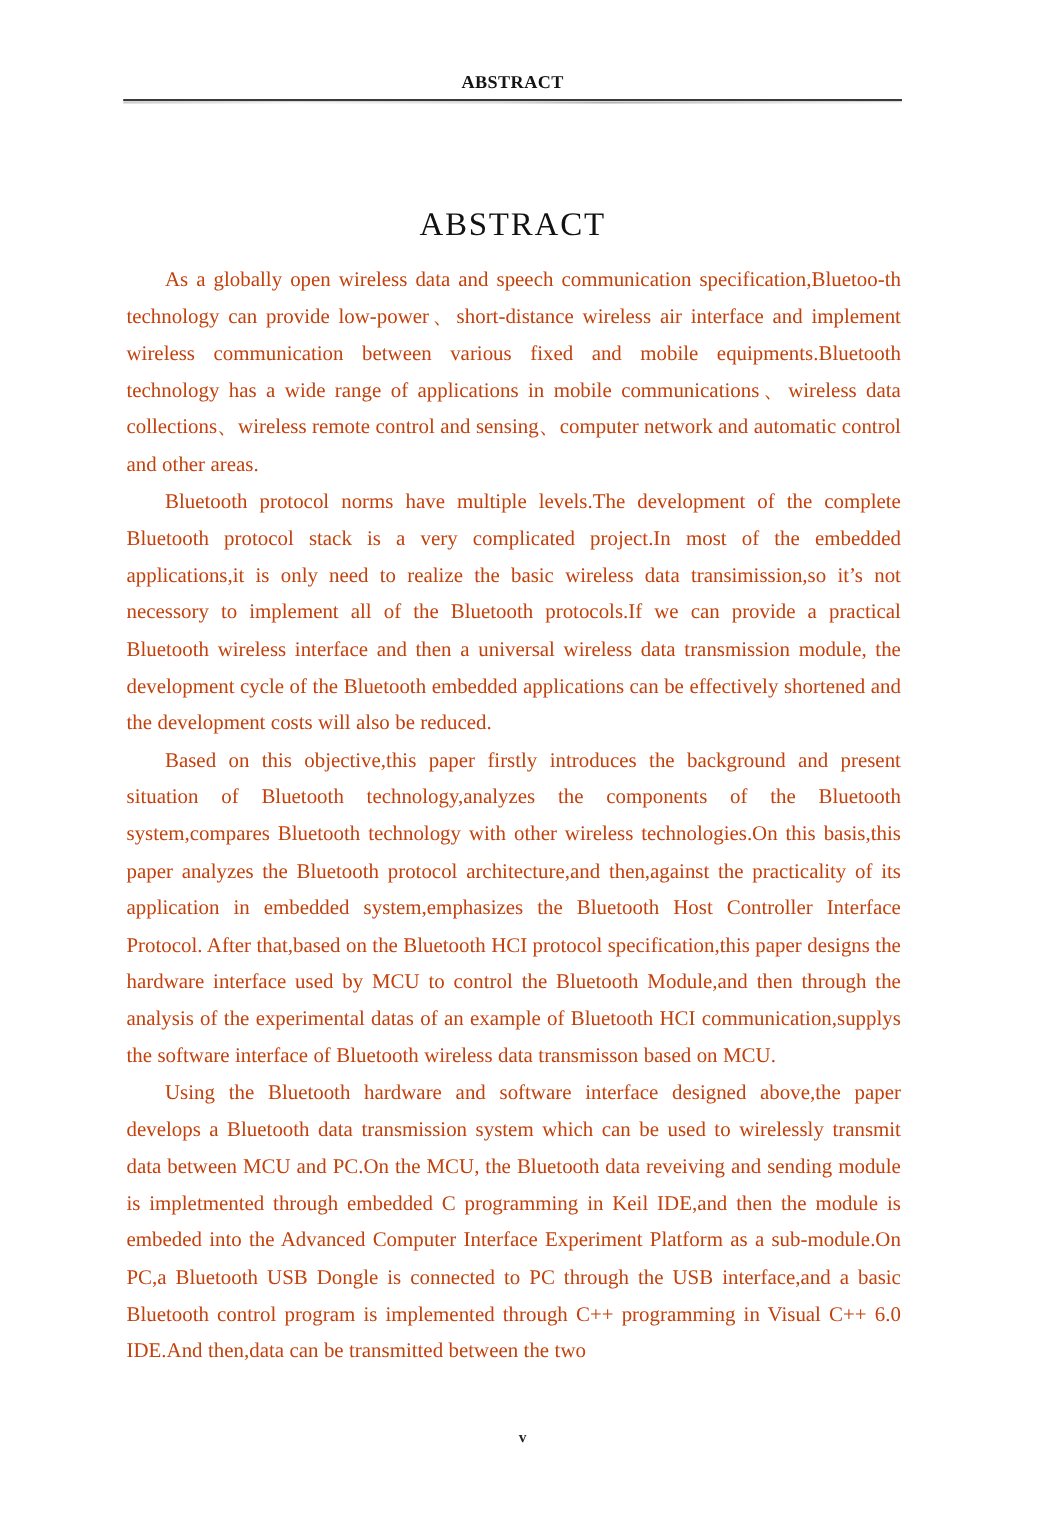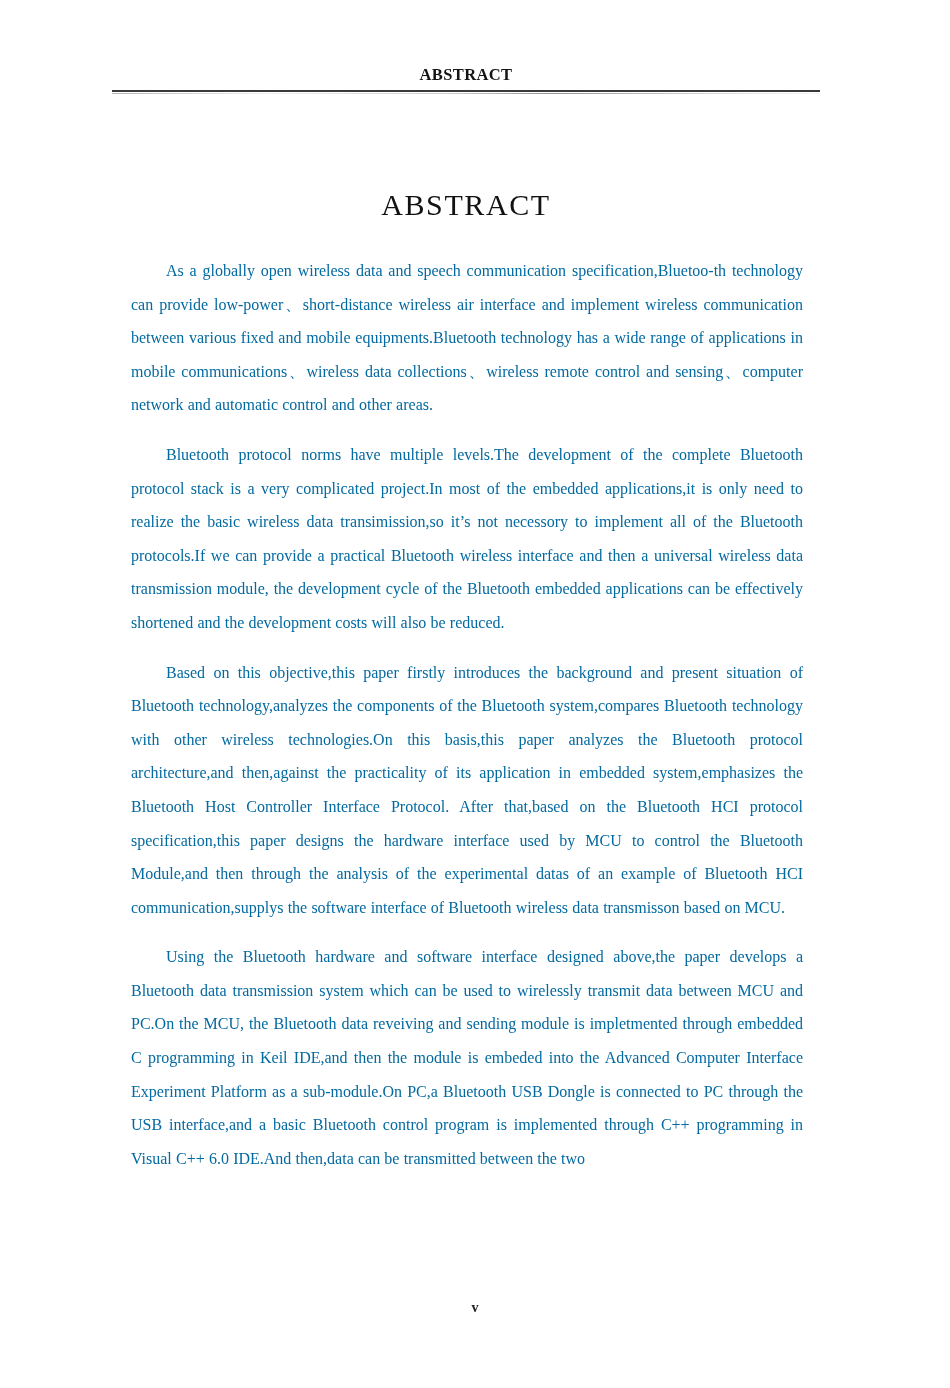--- a/index.html
+++ b/index.html
@@ -79,27 +79,27 @@
   }
 
   
   .body-block {
     position: absolute;
     left: 115px;
     top: 238px;
     width: 704px;
   }
   p.para {
-    margin: 16px;
+    margin: 0;
     text-indent: 35px;
     text-align: justify;
     text-align-last: left;
-    font-size: 16px;
+    font-size: 19px;
     line-height: 33.6px;
-    color: #0369a1;
+    color: #c2410c;
     word-spacing: 0.2px;
     
     hyphens: none;
   }
   p.para + p.para {
     margin-top: 0;
   }
 
   
   .folio {

